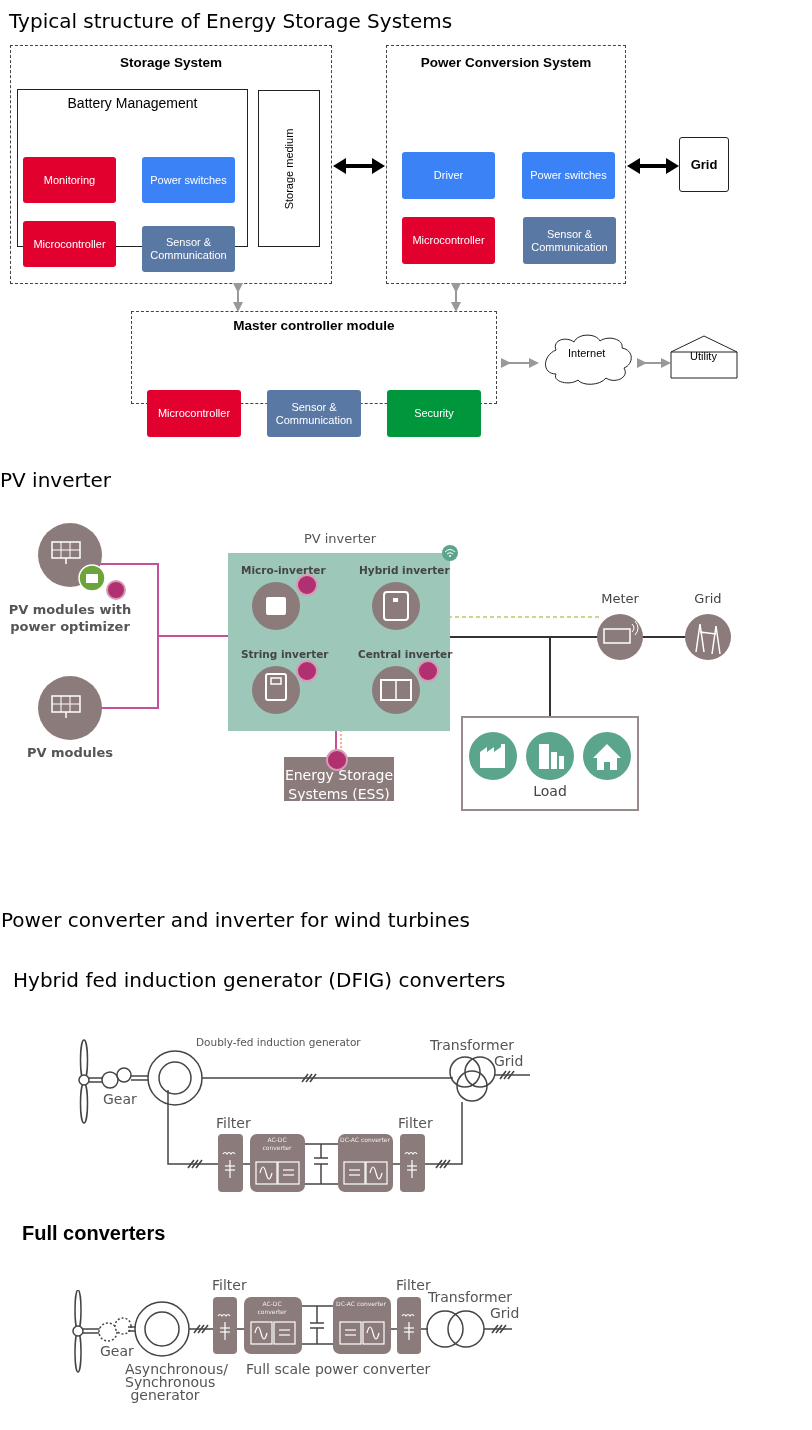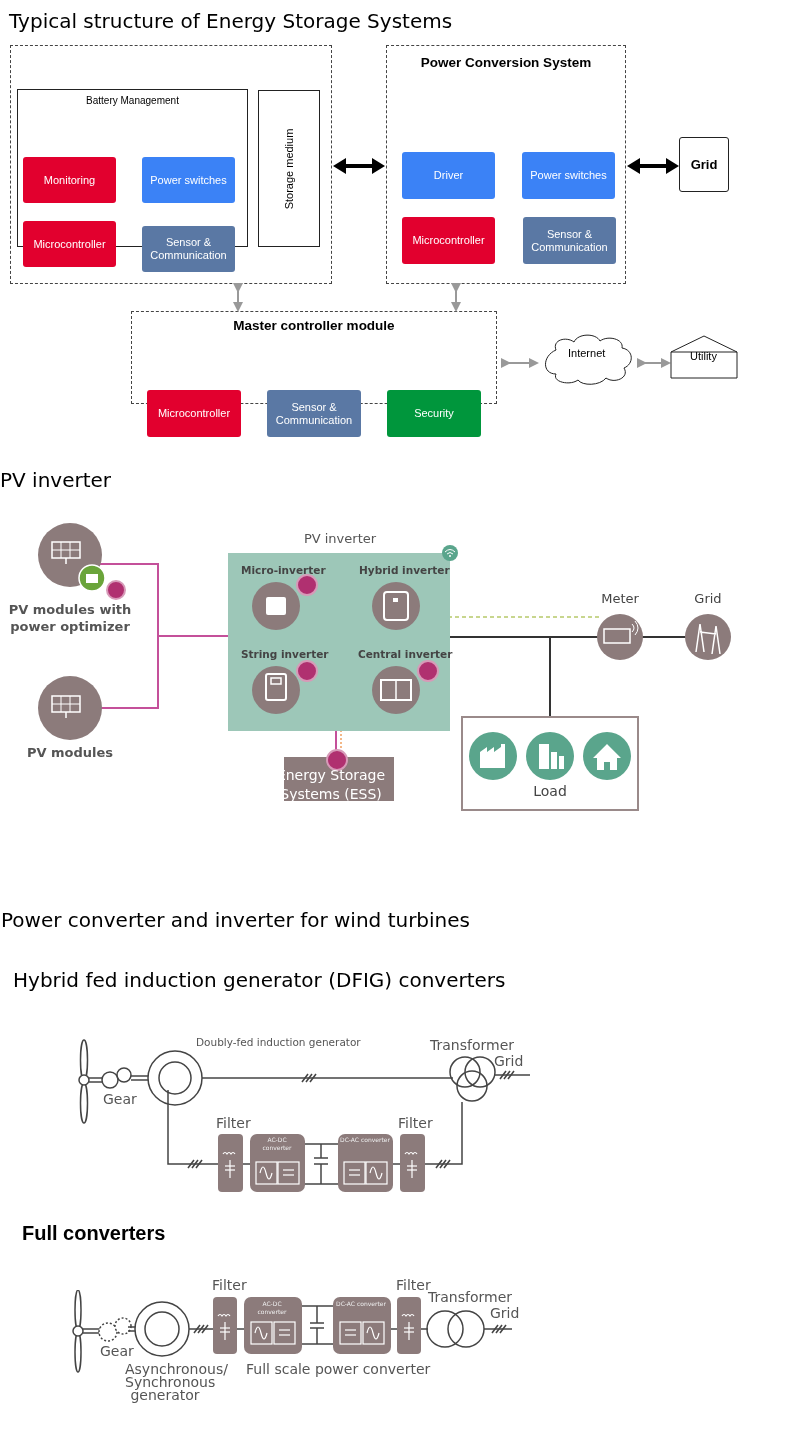--- a/index.html
+++ b/index.html
@@ -18,22 +18,23 @@
   .pvtext { font-family:"DejaVu Sans", sans-serif; color:#555; font-size:13px; text-align:center; line-height:17px; }
   .pvsmall { font-family:"DejaVu Sans", sans-serif; color:#444; font-size:10.5px; font-weight:bold; white-space:nowrap; }
   .windtext { font-family:"DejaVu Sans", sans-serif; color:#555; font-size:14px; text-align:center; line-height:13px; white-space:nowrap; }
 </style>
 </head>
 <body>
 
 <div class="abs h1" style="left:9px;top:9px;font-size:20px;">Typical structure of Energy Storage Systems</div>
 
 <div class="abs dash" style="left:10px;top:45px;width:322px;height:239px;">
+  <div class="abs boxtitle" style="left:0;right:0;top:9px;">Storage System</div>
   <div class="abs solid" style="left:6px;top:43px;width:231px;height:158px;">
-    <div class="abs lib" style="left:0;right:0;top:5px;text-align:center;font-size:10px;">Battery Management</div>
+    <div class="abs lib" style="left:0;right:0;top:5px;text-align:center;font-size:14px;">Battery Management</div>
     <div class="abs blk red" style="left:5px;top:24px;width:93px;height:46px;">Monitoring</div>
     <div class="abs blk navy" style="left:124px;top:24px;width:93px;height:46px;">Power switches</div>
     <div class="abs blk red" style="left:5px;top:88px;width:93px;height:46px;">Microcontroller</div>
     <div class="abs blk steel" style="left:124px;top:93px;width:93px;height:46px;padding:0 8px;">Sensor &amp; Communication</div>
   </div>
   <div class="abs solid" style="left:247px;top:44px;width:62px;height:157px;">
     <div class="abs lib" style="left:50%;top:50%;transform:translate(-50%,-50%) rotate(-90deg);font-size:11px;white-space:nowrap;">Storage medium</div>
   </div>
 </div>
 
@@ -194,21 +195,21 @@
   </g>
 </svg>
 
 <div class="abs pvtext" style="left:285px;top:530px;width:110px;font-size:13px;">PV inverter</div>
 <div class="abs pvtext" style="left:8px;top:601px;width:124px;font-weight:bold;">PV modules with power optimizer</div>
 <div class="abs pvtext" style="left:20px;top:744px;width:100px;font-weight:bold;">PV modules</div>
 <div class="abs pvsmall" style="left:241px;top:564px;">Micro-inverter</div>
 <div class="abs pvsmall" style="left:359px;top:564px;">Hybrid inverter</div>
 <div class="abs pvsmall" style="left:241px;top:648px;">String inverter</div>
 <div class="abs pvsmall" style="left:358px;top:648px;">Central inverter</div>
-<div class="abs pvtext" style="left:276px;top:766px;width:110px;color:#fff;font-size:14px;line-height:19px;">Energy Storage Systems (ESS)</div>
+<div class="abs pvtext" style="left:284px;top:766px;width:110px;color:#fff;font-size:14px;line-height:19px;">Energy Storage Systems (ESS)</div>
 <div class="abs pvtext" style="left:590px;top:590px;width:60px;color:#444;">Meter</div>
 <div class="abs pvtext" style="left:678px;top:590px;width:60px;color:#444;">Grid</div>
 <div class="abs pvtext" style="left:520px;top:783px;width:60px;color:#444;font-size:14px;">Load</div>
 
 <div class="abs h1" style="left:1px;top:908px;">Power converter and inverter for wind turbines</div>
 <div class="abs h1" style="left:13px;top:968px;">Hybrid fed induction generator (DFIG) converters</div>
 
 <svg class="abs" style="left:60px;top:1020px;" width="480" height="180">
   <g stroke="#444" stroke-width="1.5" fill="none">
 

